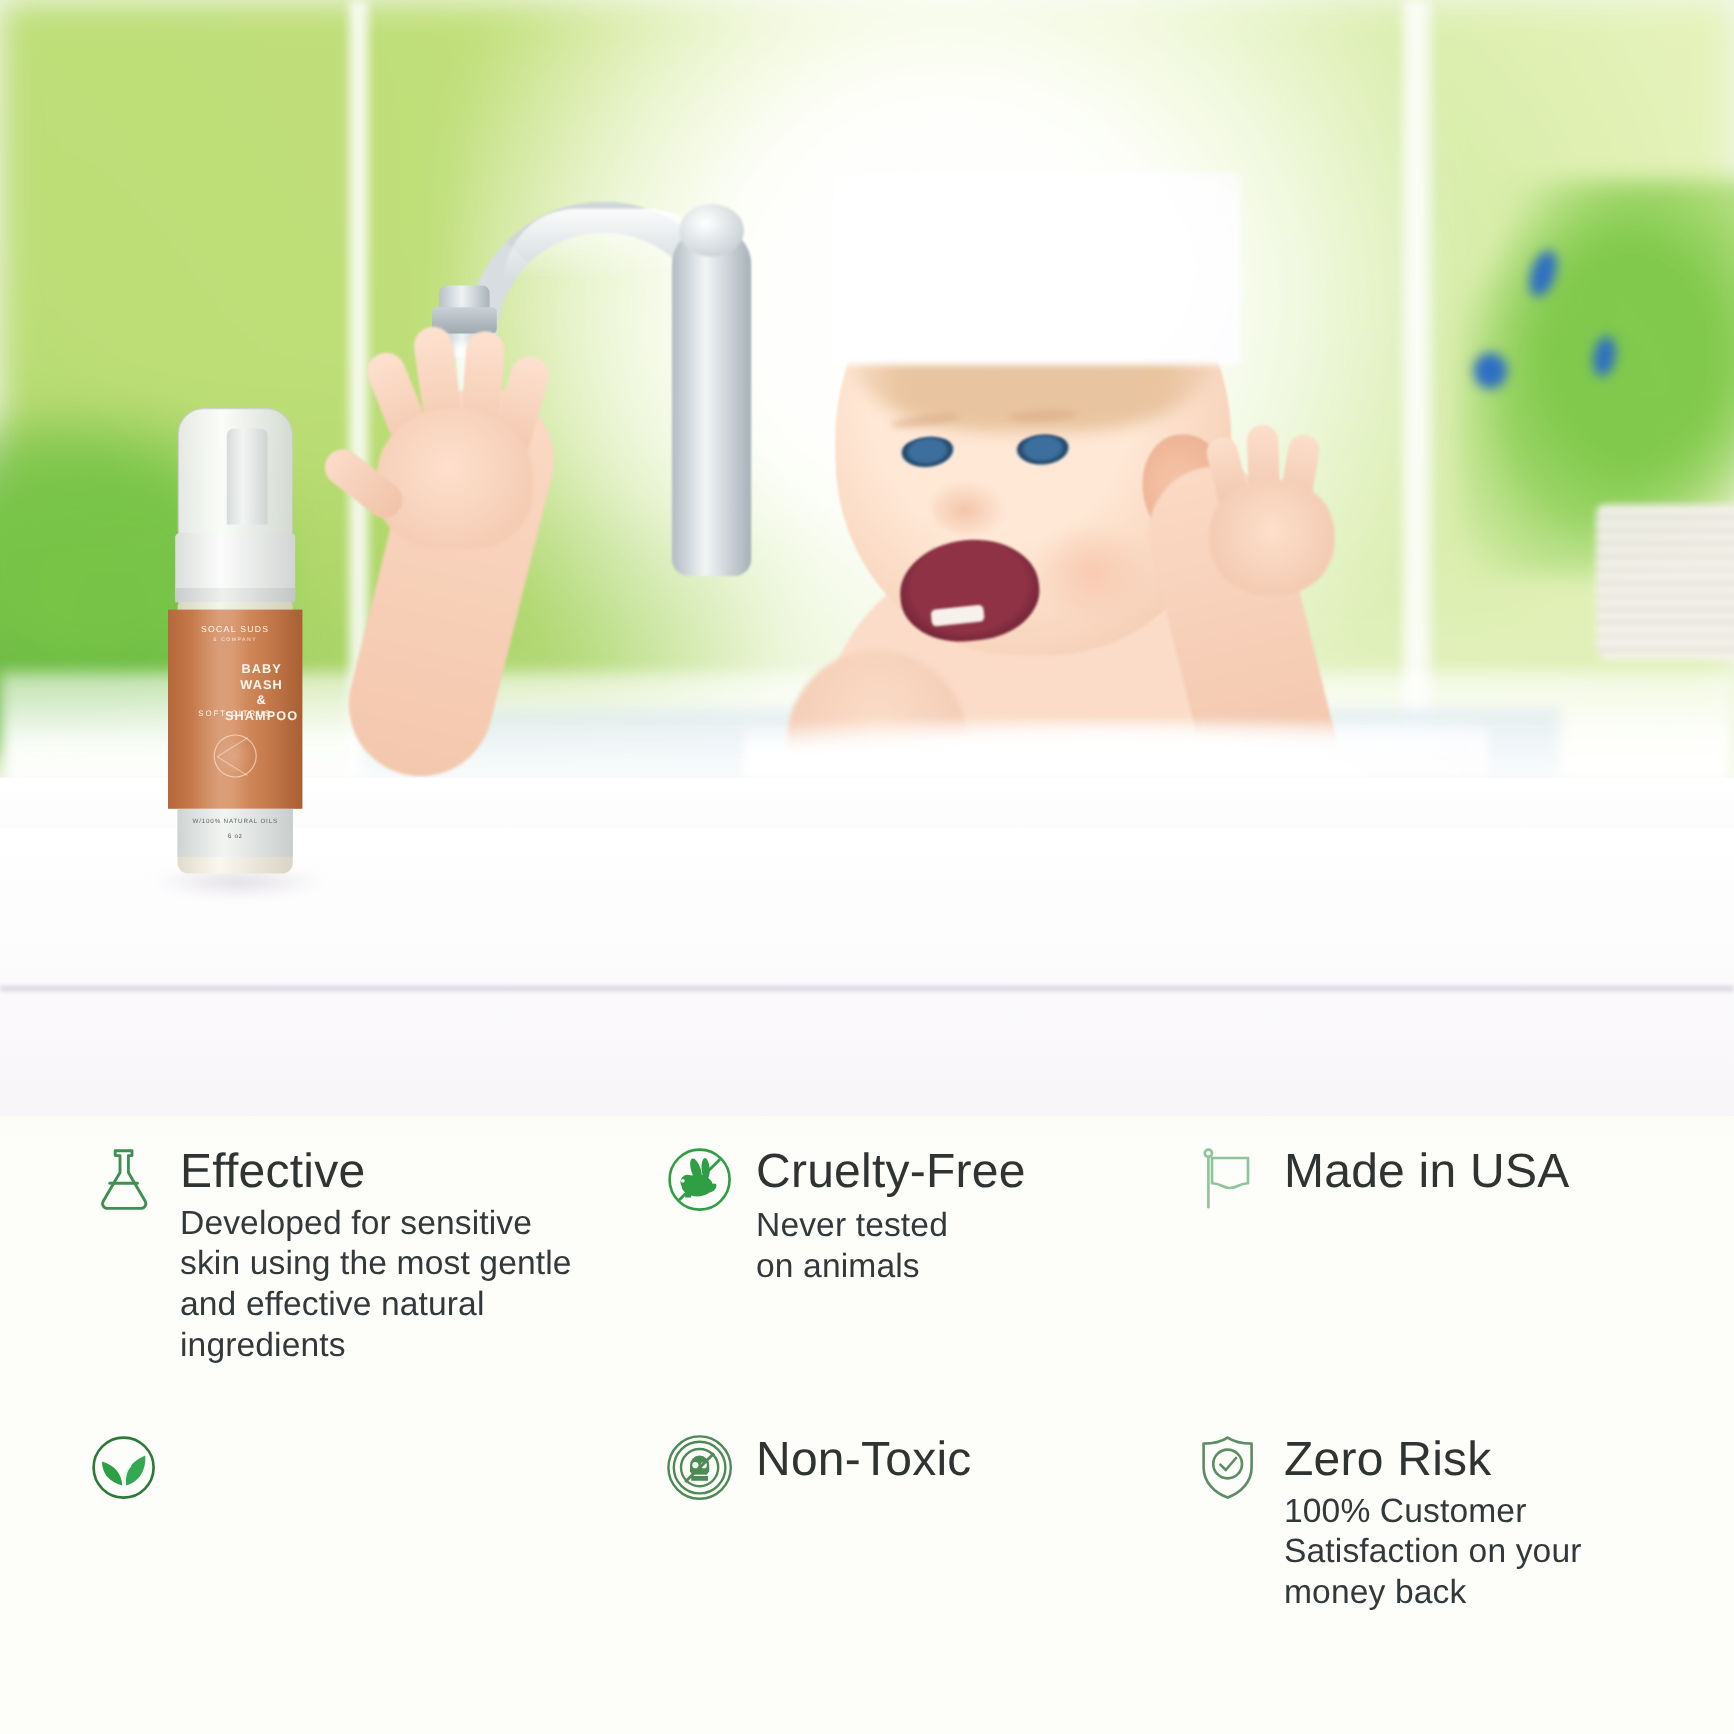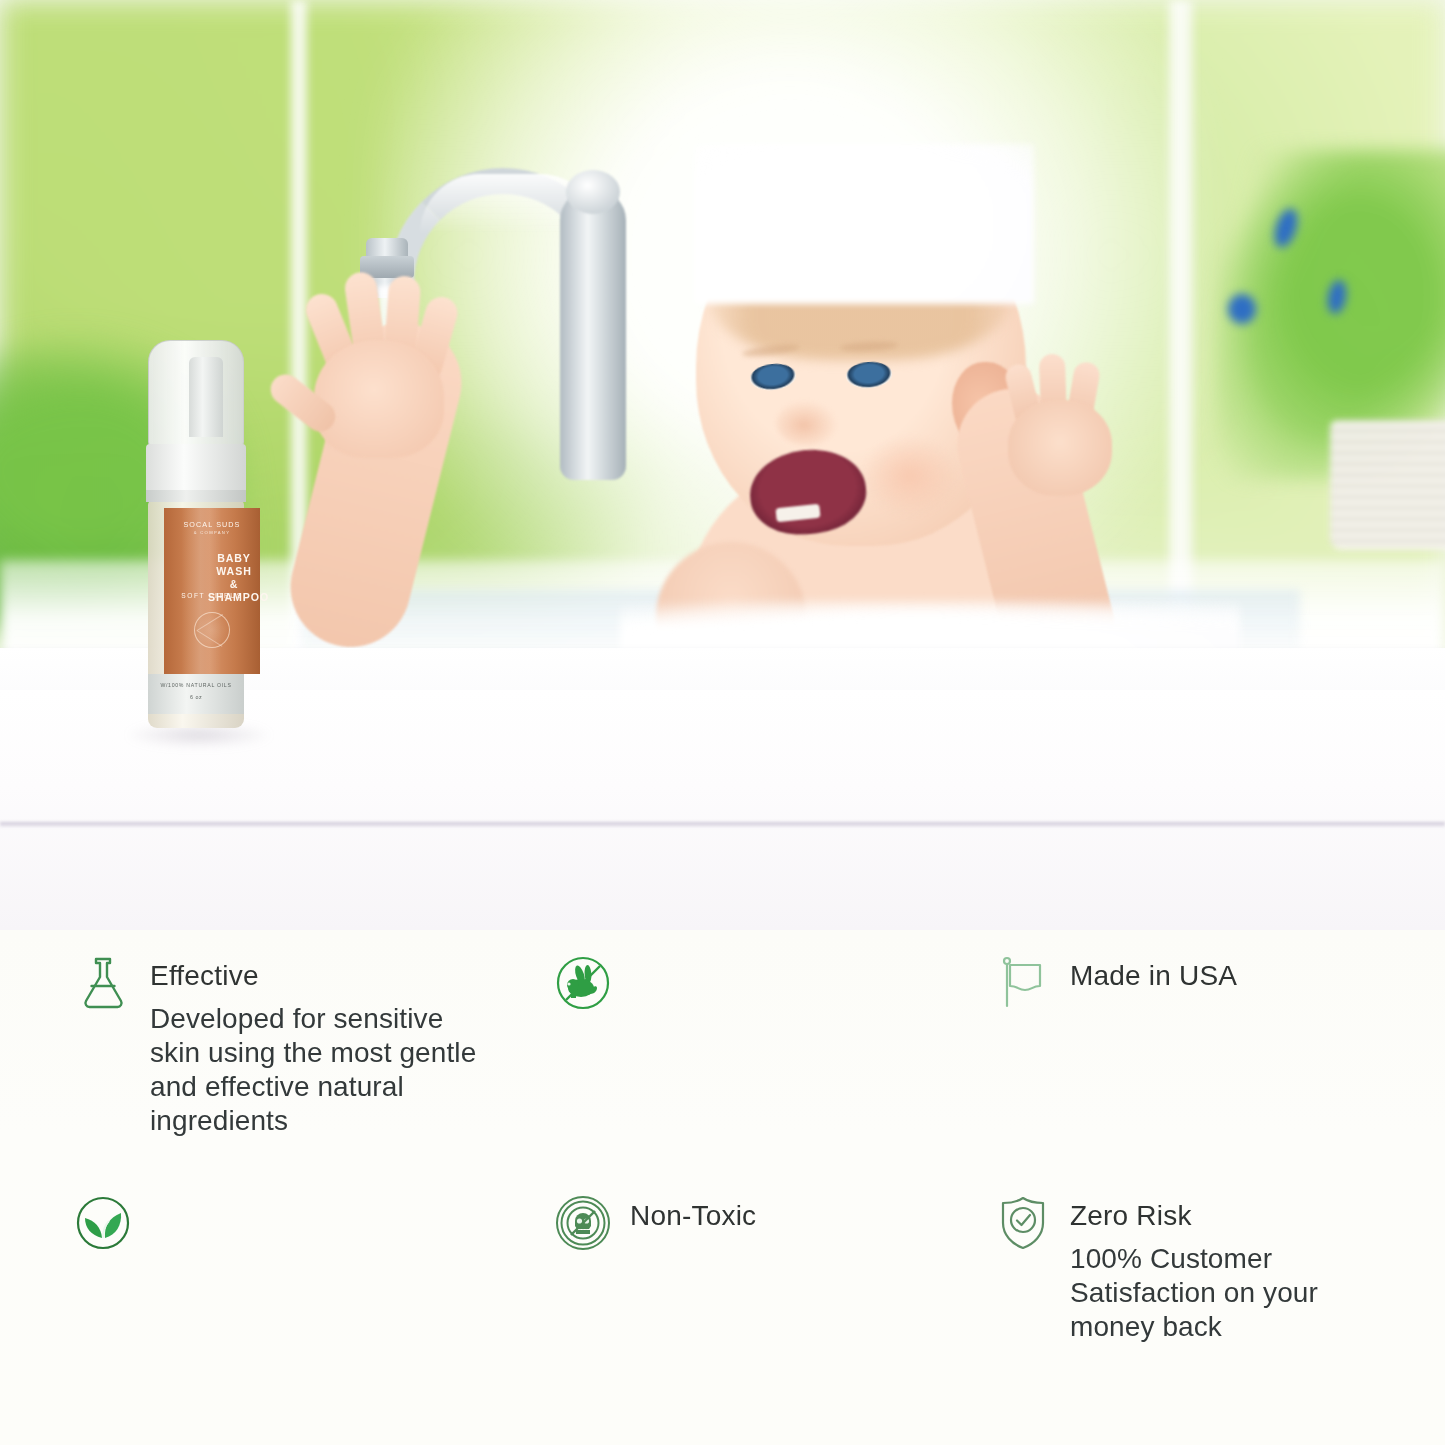--- a/index.html
+++ b/index.html
@@ -294,21 +294,21 @@
   .cap-ring {
     position: absolute; left: 8px; top: 150px; width: 100px; height: 12px;
     background: linear-gradient(90deg,#c8ccca,#eef0ee 40%,#c2c6c4);
   }
   .bottle-body {
     position: absolute; left: 10px; top: 160px; width: 96px; height: 228px;
     background: linear-gradient(90deg, rgba(222,216,198,.92), rgba(250,247,238,.96) 36%, rgba(214,208,192,.92));
     border-radius: 5px 5px 9px 9px;
   }
   .label {
-    position: absolute; left: 26px; top: 168px; width: 96px; height: 166px;
+    position: absolute; left: 2px; top: 168px; width: 112px; height: 166px;
     background: linear-gradient(90deg,#b5683a 0%, #cc8253 26%, #d79267 48%, #c57a4b 74%, #a85f33 100%);
   }
   .label-sheen {
     position: absolute; left: 0; top: 0; width: 100%; height: 100%;
     background: linear-gradient(90deg, rgba(255,255,255,0) 18%, rgba(255,255,255,.17) 38%, rgba(255,255,255,0) 60%);
   }
   .label-txt { position: absolute; width: 100%; text-align: center; color: #fdf6ef; letter-spacing: .6px; }
   .brand     { top: 12px;  font-size: 7.2px; letter-spacing: 1.1px; }
   .brand-sub { top: 22px;  font-size: 4.2px; letter-spacing: 1.3px; opacity: .85; }
   .pname     { top: 44px;  font-size: 10.6px; font-weight: 700; letter-spacing: .9px; line-height: 13px; }
@@ -350,21 +350,21 @@
     column-gap: 0; row-gap: 0;
   }
   .cell { display: flex; align-items: flex-start; }
   .ico {
     flex: 0 0 auto; width: 62px; height: 62px; margin-right: 16px;
     display: flex; align-items: center; justify-content: center;
   }
   .ico svg { display: block; }
   .txt { flex: 1 1 auto; padding-top: 2px; }
   .h {
-    font-size: 28px; color: #2f3332; font-weight: 400;
+    font-size: 40px; color: #2f3332; font-weight: 400;
     line-height: 44px; letter-spacing: .2px; white-space: nowrap;
   }
   .d {
     font-size: 28px; color: #33393a; line-height: 34px;
     letter-spacing: .1px; margin-top: 4px; white-space: pre-line;
   }
   .cell-cruelty .d, .cell-usa .d { margin-top: 6px; }
 </style>
 </head>
 <body>
@@ -487,20 +487,25 @@
               <ellipse cx="26" cy="21" rx="4" ry="10" transform="rotate(-18 26 21)"></ellipse>
               <ellipse cx="34" cy="20" rx="3.4" ry="9" transform="rotate(-4 34 20)"></ellipse>
               <ellipse cx="27" cy="34" rx="13" ry="9"></ellipse>
               <ellipse cx="19" cy="31" rx="6" ry="6"></ellipse>
               <circle cx="15" cy="30" r="1.6" fill="#eaf6ec"></circle>
               <path d="M36 40c4 0 7-3 7-6s-4-2-6 1-3 5-1 5z"></path>
               <path d="M17 40h5v4h-5z"></path>
             </g>
             <line x1="12" y1="46" x2="46" y2="12" stroke="#2f9e44" stroke-width="2.4"></line>
           </svg>
+        </div>
+        <div class="txt">
+          <div class="h">Cruelty-Free</div>
+          <div class="d">Never tested
+on animals</div>
         </div>
       </div>
 
       <div class="cell cell-usa">
         <div class="ico">
           <svg width="56" height="58" viewBox="0 0 56 58" fill="none" stroke="#8fc39b" stroke-width="2.2" stroke-linejoin="round" stroke-linecap="round">
             <circle cx="12" cy="7" r="3"></circle>
             <path d="M12 10v42"></path>
             <path d="M15 11h30v21c-8 0-8 4-15 4s-7-4-15-4z"></path>
           </svg>

